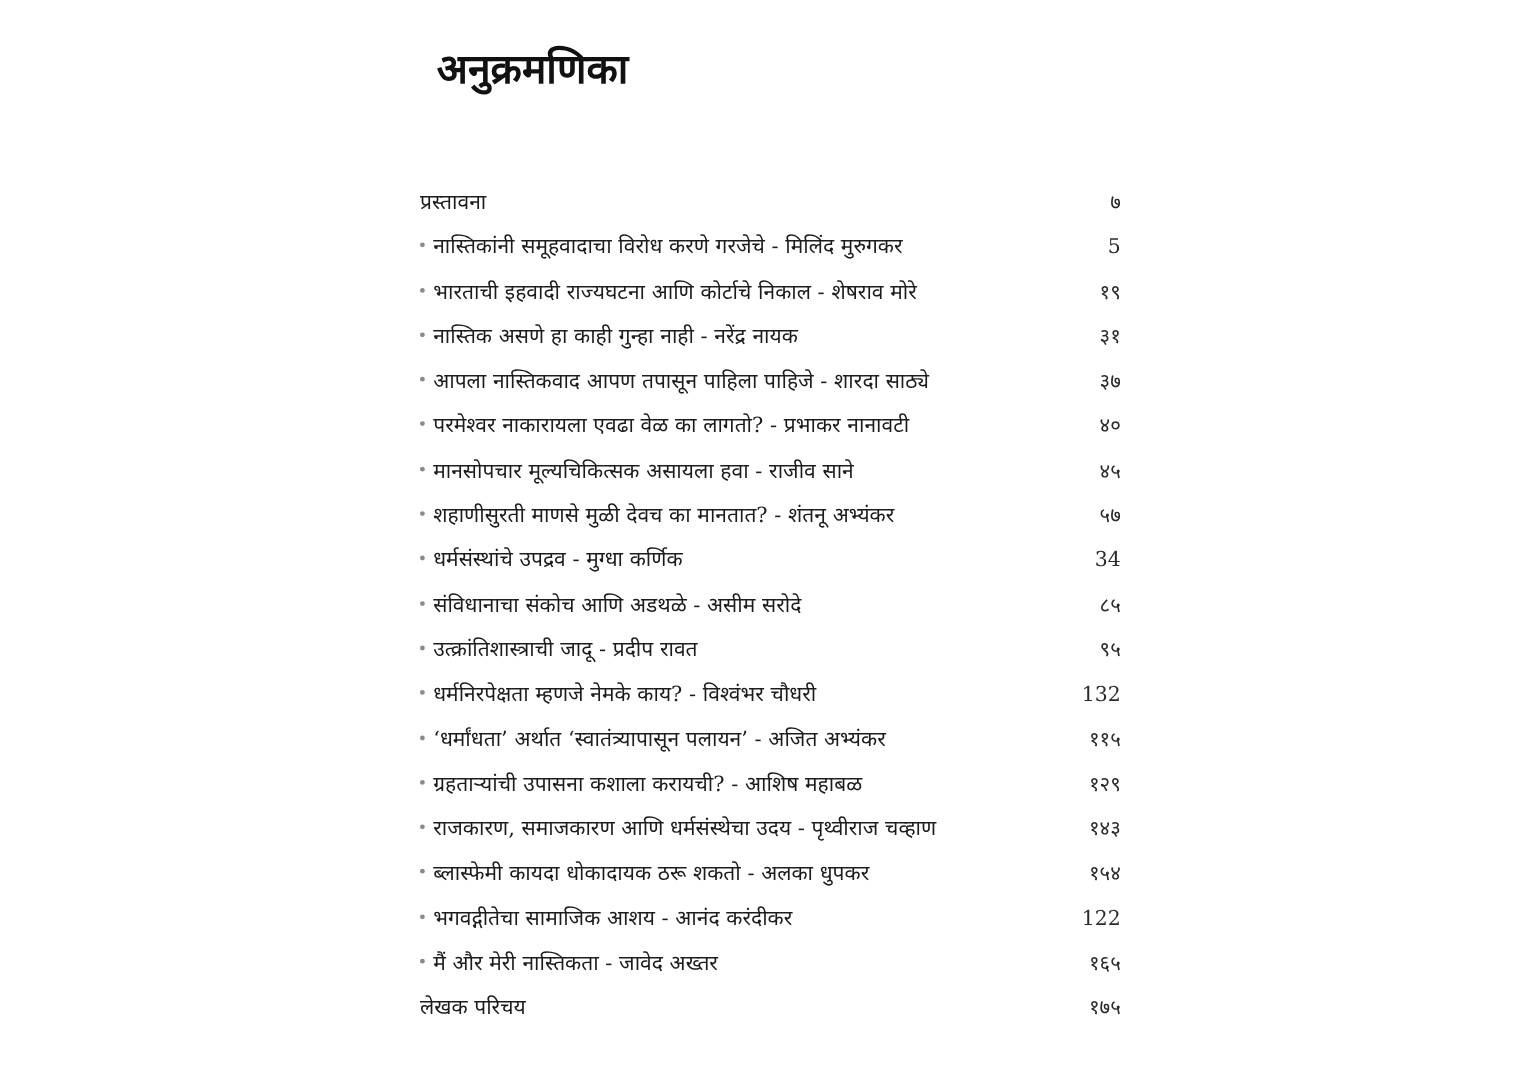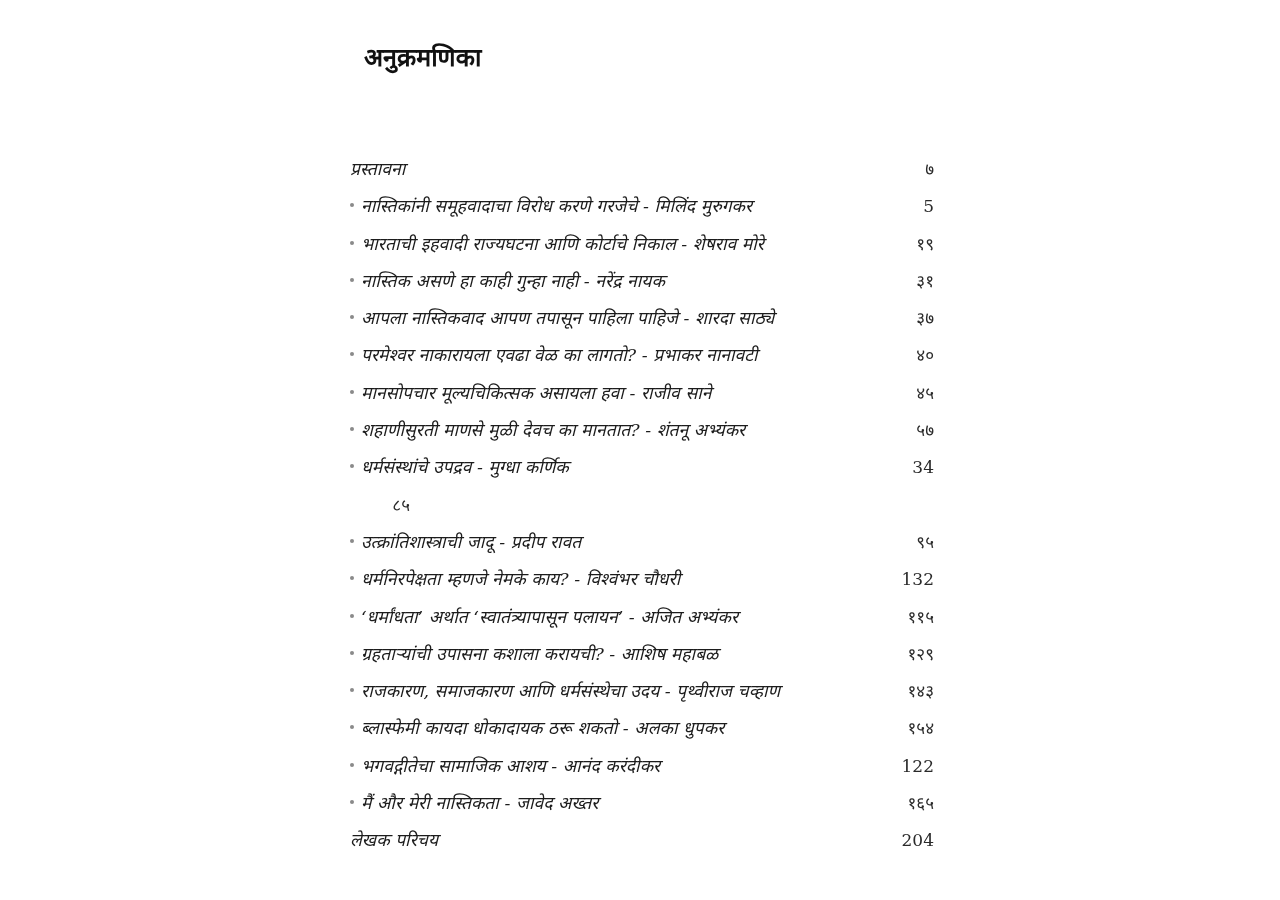--- a/index.html
+++ b/index.html
@@ -21,21 +21,21 @@
       top: 0;
       width: 1280px;
       height: 900px;
     }
     .title {
       position: absolute;
       left: 364px;
       top: 38px;
       font-family: "DejaVu Sans", "Liberation Sans", sans-serif;
       font-weight: bold;
-      font-size: 25px;
+      font-size: 34px;
       line-height: 40px;
       color: #111111;
       margin: 0;
     }
     .toc {
       position: absolute;
       left: 350px;
       top: 151px;
       width: 584px;
       margin: 0;
@@ -48,21 +48,20 @@
       justify-content: space-between;
       height: 37.3px;
       font-size: 17.5px;
       line-height: 37.3px;
       color: #1c1c1c;
       white-space: nowrap;
     }
     .toc-left {
       display: flex;
       align-items: baseline;
-      font-style: italic;
     }
     .bullet {
       display: inline-block;
       width: 4px;
       height: 4px;
       border-radius: 50%;
       background: #8a8a8a;
       margin-right: 7px;
       position: relative;
       top: -5px;
@@ -137,20 +136,24 @@
       <span class="toc-page">५७</span>
     </li>
     <li class="toc-row">
       <span class="toc-left">
         <span class="bullet"></span>
         <span>धर्मसंस्थांचे उपद्रव - मुग्धा कर्णिक</span>
       </span>
       <span class="toc-page">34</span>
     </li>
     <li class="toc-row">
+      <span class="toc-left">
+        <span class="bullet"></span>
+        <span>संविधानाचा संकोच आणि अडथळे - असीम सरोदे</span>
+      </span>
       <span class="toc-page">८५</span>
     </li>
     <li class="toc-row">
       <span class="toc-left">
         <span class="bullet"></span>
         <span>उत्क्रांतिशास्त्राची जादू - प्रदीप रावत</span>
       </span>
       <span class="toc-page">९५</span>
     </li>
     <li class="toc-row">
@@ -199,16 +202,16 @@
       <span class="toc-left">
         <span class="bullet"></span>
         <span>मैं और मेरी नास्तिकता - जावेद अख्तर</span>
       </span>
       <span class="toc-page">१६५</span>
     </li>
     <li class="toc-row">
       <span class="toc-left">
         <span>लेखक परिचय</span>
       </span>
-      <span class="toc-page">204</span>
+      <span class="toc-page">१७५</span>
     </li>
   </ul>
 </div>
 
 </body></html>

